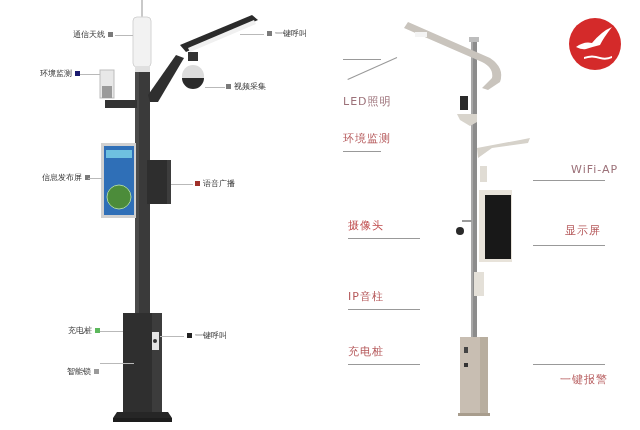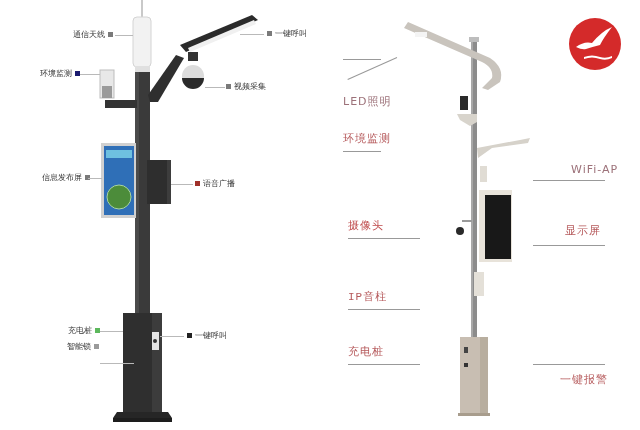--- a/index.html
+++ b/index.html
@@ -69,21 +69,21 @@
   <div class="llabel" style="left:42px;top:173px;">
     <span>信息发布屏</span><span class="mk" style="background:#7a7a7a"></span>
   </div>
   <div class="leader" style="left:88px;top:178px;width:14px;"></div>
 
   <div class="llabel" style="left:68px;top:326px;">
     <span>充电桩</span><span class="mk" style="background:#5cb85c"></span>
   </div>
   <div class="leader" style="left:100px;top:331px;width:23px;"></div>
 
-  <div class="llabel" style="left:67px;top:342px;">
+  <div class="llabel" style="left:67px;top:367px;">
     <span>智能锁</span><span class="mk" style="background:#9a9a9a"></span>
   </div>
   <div class="leader" style="left:100px;top:363px;width:34px;"></div>
 
   <div class="leader" style="left:240px;top:34px;width:24px;"></div>
   <div class="llabel" style="left:264px;top:29px;">
     <span class="mk" style="background:#7a7a7a"></span><span>一键呼叫</span>
   </div>
 
   <div class="leader" style="left:205px;top:87px;width:20px;"></div>
@@ -137,21 +137,21 @@
   <div class="rline" style="left:343px;top:57px;width:54px;transform:rotate(-24deg);transform-origin:right center;"></div>
   <div class="rline" style="left:343px;top:59px;width:38px;"></div>
   <div class="rlabel" style="left:343px;top:64px;color:#9c7179;margin-top:31px;">LED照明</div>
 
   <div class="rlabel" style="left:343px;top:132px;color:#b5585a;">环境监测</div>
   <div class="rline" style="left:343px;top:151px;width:38px;"></div>
 
   <div class="rlabel" style="left:348px;top:219px;color:#c04d4e;">摄像头</div>
   <div class="rline" style="left:348px;top:238px;width:72px;"></div>
 
-  <div class="rlabel" style="left:348px;top:290px;color:#b5585a;font-family:Liberation Mono, monospace;">IP音柱</div>
+  <div class="rlabel" style="left:348px;top:290px;color:#b5585a;">IP音柱</div>
   <div class="rline" style="left:348px;top:309px;width:72px;"></div>
 
   <div class="rlabel" style="left:348px;top:345px;color:#b5585a;">充电桩</div>
   <div class="rline" style="left:348px;top:364px;width:72px;"></div>
 
   <div class="rlabel" style="left:560px;top:163px;color:#9c7179;margin-left:11px;">WiFi-AP</div>
   <div class="rline" style="left:533px;top:180px;width:72px;"></div>
 
   <div class="rlabel" style="left:565px;top:224px;color:#b5585a;">显示屏</div>
   <div class="rline" style="left:533px;top:245px;width:72px;"></div>

